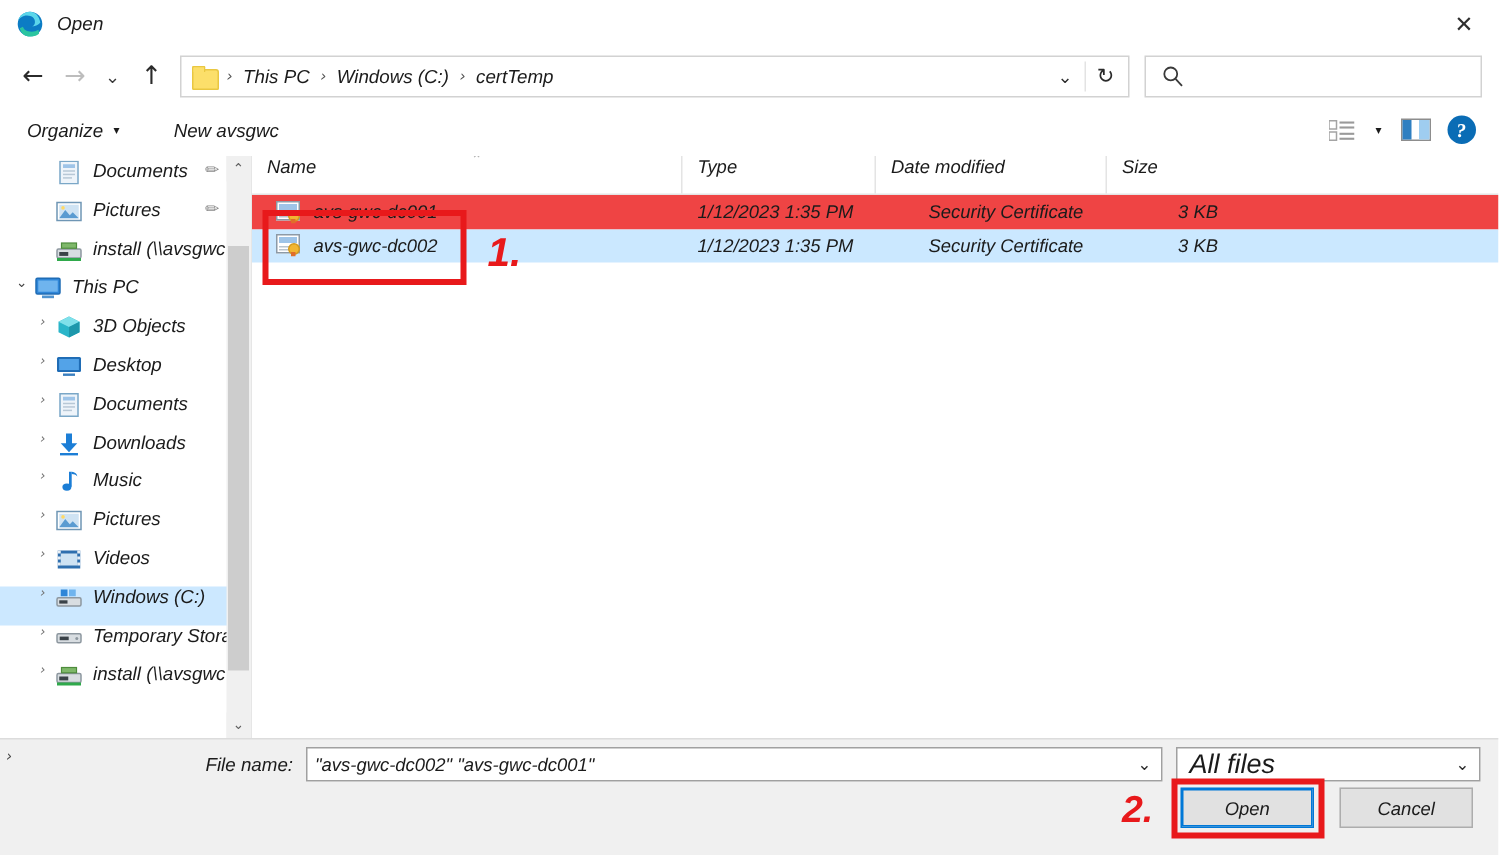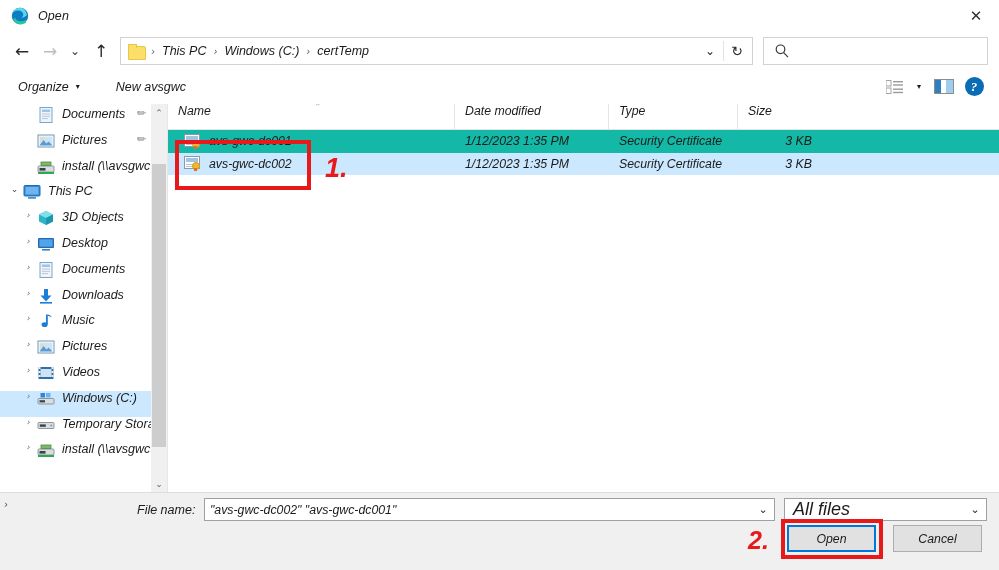--- a/index.html
+++ b/index.html
@@ -339,21 +339,21 @@
     color: #b2b2b2;
     font-family: "DejaVu Sans", sans-serif;
   }
 
   .rows { position: relative; flex: 1 1 auto; }
   .row {
     height: 22.5px;
     display: flex;
     align-items: center;
   }
-  .row.selected { background: #14b8a6; }
+  .row.selected { background: #ef4444; }
   .row + .row.selected { background: #cbe8ff; }
   .cell {
     font-size: 12.3px;
     color: #1b1b1b;
     padding-left: 10px;
     overflow: hidden;
     white-space: nowrap;
     display: flex;
     align-items: center;
   }
@@ -725,22 +725,22 @@
         <div class="sb-arrow bot">⌄</div>
       </div>
     </div>
 
     <div class="filepane">
       <div class="colhead">
         <div class="col col-name">
           <span>Name</span>
           <span class="sort-caret">⌃</span>
         </div>
+        <div class="col col-type">Type</div>
         <div class="col col-date">Date modified</div>
-        <div class="col col-type">Type</div>
         <div class="col col-size">Size</div>
       </div>
       <div class="rows" id="rows">
           <div class="row selected">
             <div class="cell cell-name">
               <span class="cert-icon">
                 <span class="doc"></span>
                 <span class="band"></span>
                 <span class="ln" style="top:8px"></span>
                 <span class="ln" style="top:10px"></span>

